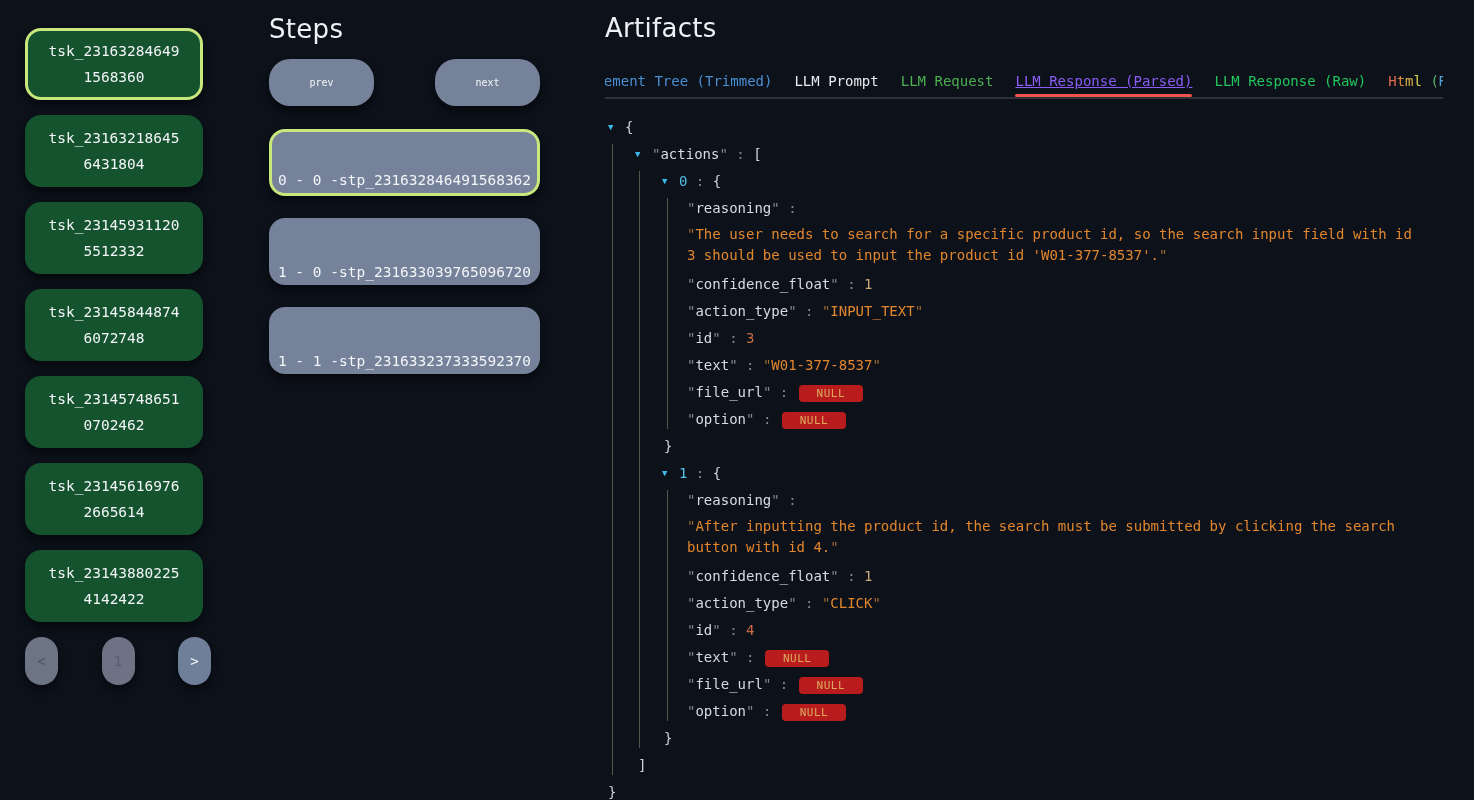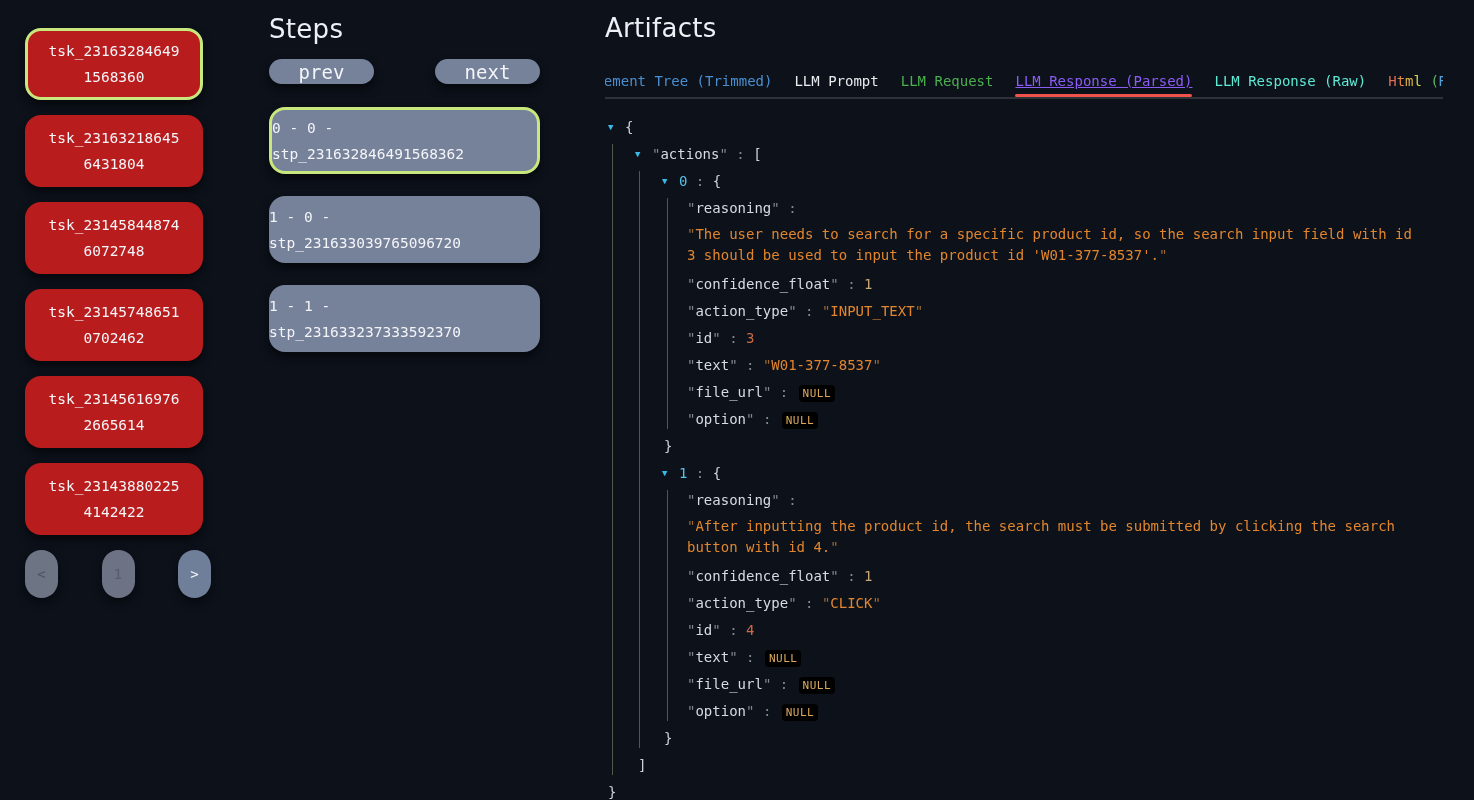--- a/index.html
+++ b/index.html
@@ -13,46 +13,46 @@
     font-family:"DejaVu Sans","Liberation Sans",sans-serif;
     font-size:26px;font-weight:500;color:#edf0f4;letter-spacing:.3px;
     margin:0;
   }
   
   #tasks-col{position:absolute;left:25px;top:14px;width:186px;}
   #task-list{margin-top:14px;}
   .taskbtn{
     display:flex;align-items:center;justify-content:center;box-sizing:border-box;
     width:178px;height:72px;margin-bottom:15px;
-    background:#b91c1c;border:none;border-radius:16px;cursor:pointer;
+    background:#14532d;border:none;border-radius:16px;cursor:pointer;
     color:#f3f5f8;font-family:inherit;font-size:14.5px;line-height:26px;
     box-shadow:0 5px 9px rgba(0,0,0,.55);
     padding:15px;
   }
   .taskbtn.sel{border:3px solid #c8e87e;}
   .taskbtn .tlabel{display:inline-block;width:138px;word-break:break-all;text-align:center;}
   #pagination{display:flex;justify-content:space-between;width:186px;margin-top:4px;}
   .pgbtn{
     width:33px;height:48px;border:none;border-radius:17px;cursor:pointer;
     font-family:inherit;font-size:14px;box-shadow:0 4px 8px rgba(0,0,0,.5);padding:0;
   }
   .pgbtn.disabled{background:#6d7585;color:#4c5362;}
   .pgbtn.current{background:#6d7384;color:#565c6a;}
   .pgbtn.enabled{background:#6f7e99;color:#f6f8fb;}
   
   #steps-col{position:absolute;left:269px;top:14px;width:271px;}
   #step-controls{display:flex;justify-content:space-between;margin-top:15px;}
   .navbtn{
-    width:105px;height:25px;border:none;border-radius:21px;cursor:pointer;
-    background:#76819a;color:#f3f5f8;font-family:inherit;font-size:19px;
+    width:105px;height:47px;border:none;border-radius:21px;cursor:pointer;
+    background:#76819a;color:#f3f5f8;font-family:inherit;font-size:10px;
     box-shadow:0 5px 9px rgba(0,0,0,.55);
   }
   #step-list{margin-top:23px;}
   .stepbtn{
-    display:flex;flex-direction:column;align-items:flex-start;justify-content:center;box-sizing:border-box;
+    display:flex;flex-direction:row;align-items:flex-end;justify-content:center;box-sizing:border-box;
     width:271px;height:67px;margin-bottom:22px;
     background:#76819a;border:none;border-radius:16px;cursor:pointer;
     color:#f3f5f8;font-family:inherit;font-size:14.5px;line-height:26px;
     box-shadow:0 5px 9px rgba(0,0,0,.55);padding:0;
   }
   .stepbtn.sel{border:3px solid #c8e87e;}
   
   #artifacts-panel{position:absolute;left:605px;top:13px;width:838px;}
   #tab-row{
     position:relative;margin-top:21px;height:33px;
@@ -70,35 +70,38 @@
   .arrow{display:inline-block;width:10px;margin-right:7px;font-size:9px;color:#3bb9e8;vertical-align:2px;cursor:pointer;}
   .tk{color:#d8dbe1;}
   .tq{color:#84898f;}
   .tp{color:#ced3da;}
   .ti{color:#54c3ea;}
   .ts{color:#e2862d;}
   .sq{color:#a06b32;}
   .n1{color:#c9a876;}
   .n2{color:#cb6a47;}
   .nullb{
-    background:#000000;color:#dca95f;font-size:11px;letter-spacing:.5px;
-    padding:2px 4px;border-radius:4px;margin-left:2px;
+    background:#b91c1c;color:#dca95f;font-size:11px;letter-spacing:.5px;
+    padding:2px 18px;border-radius:4px;margin-left:2px;
   }
   .guide{position:absolute;width:1px;background:#53564a;}
 </style>
 </head>
 <body>
 
 <div id="tasks-col">
   <div id="task-list">
       <button class="taskbtn sel">
         <span class="tlabel">tsk_231632846491568360</span>
       </button>
       <button class="taskbtn">
         <span class="tlabel">tsk_231632186456431804</span>
+      </button>
+      <button class="taskbtn">
+        <span class="tlabel">tsk_231459311205512332</span>
       </button>
       <button class="taskbtn">
         <span class="tlabel">tsk_231458448746072748</span>
       </button>
       <button class="taskbtn">
         <span class="tlabel">tsk_231457486510702462</span>
       </button>
       <button class="taskbtn">
         <span class="tlabel">tsk_231456169762665614</span>
       </button>
@@ -136,21 +139,21 @@
 </div>
 
 <div id="artifacts-panel">
   <h1 class="panel-title">Artifacts</h1>
   <div id="tab-row">
     <div id="active-bar" style="background: rgb(239, 83, 73); left: 410px; width: 177px;"></div>
   <div class="tab clipped" style="color: rgb(74, 143, 209);">Element Tree (Trimmed)</div>
       <div class="tab" style="color: rgb(233, 235, 238);">LLM Prompt</div>
       <div class="tab" style="color: rgb(76, 175, 80);">LLM Request</div>
       <div class="tab" style="color: #8b5cf6; text-decoration: underline;">LLM Response (Parsed)</div>
-      <div class="tab" style="color: #5eead4;">LLM Response (Raw)</div>
+      <div class="tab" style="color: #22c55e;">LLM Response (Raw)</div>
       <div class="tab"><span style="color: rgb(222, 106, 80);">H</span><span style="color: rgb(224, 136, 60);">t</span><span style="color: rgb(221, 179, 72);">m</span><span style="color: rgb(220, 215, 78);">l</span><span> </span><span style="color: rgb(95, 183, 104);">(</span><span style="color: rgb(88, 160, 216);">R</span></div>
     </div>
   <div id="json-tree">
       <div class="trow" style="padding-left: 0px;"><span class="arrow">▼</span><span class="tp">{</span></div>
       <div class="trow" style="padding-left: 27px;"><span class="arrow">▼</span><span class="tq">"</span><span class="tk">actions</span><span class="tq">"</span><span class="tq"> : </span><span class="tp">[</span></div>
       <div class="trow" style="padding-left: 54px;"><span class="arrow">▼</span><span class="ti">0</span><span class="tq"> : </span><span class="tp">{</span></div>
       <div class="trow" style="padding-left: 79px;"><span class="tq">"</span><span class="tk">reasoning</span><span class="tq">"</span><span class="tq"> : </span></div>
       <div class="trow wrap" style="padding-left: 79px;"><span class="sq">"</span><span class="ts">The user needs to search for a specific product id, so the search input field with id 3 should be used to input the product id 'W01-377-8537'.</span><span class="sq">"</span></div>
       <div class="trow" style="padding-left: 79px;"><span class="tq">"</span><span class="tk">confidence_float</span><span class="tq">"</span><span class="tq"> : </span><span class="n1">1</span></div>
       <div class="trow" style="padding-left: 79px;"><span class="tq">"</span><span class="tk">action_type</span><span class="tq">"</span><span class="tq"> : </span><span class="sq">"</span><span class="ts">INPUT_TEXT</span><span class="sq">"</span></div>

